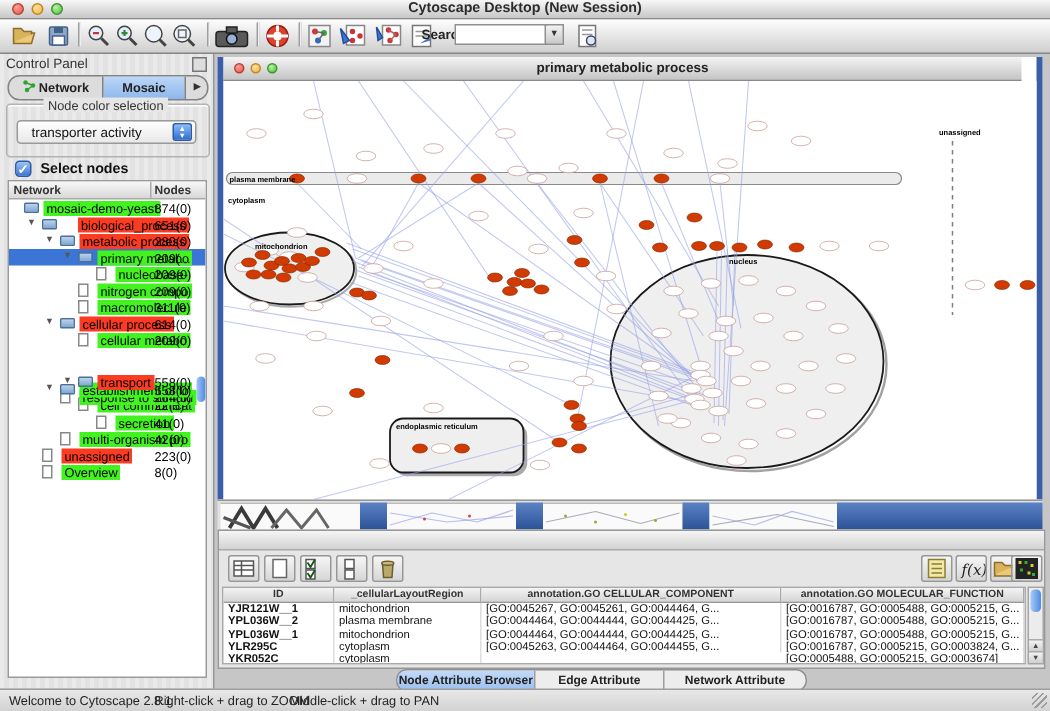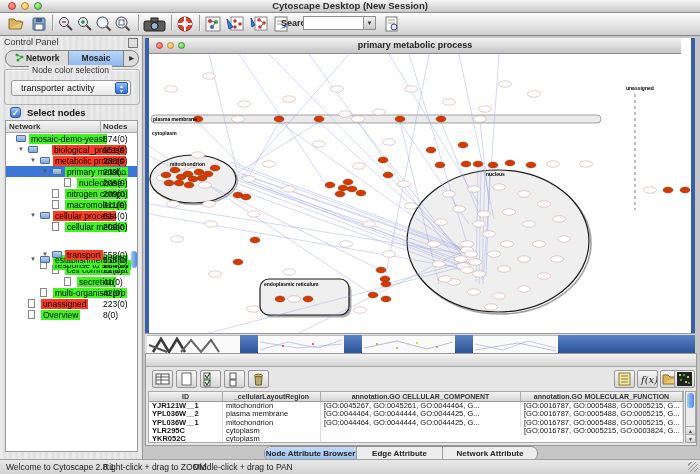--- a/index.html
+++ b/index.html
@@ -661,23 +661,25 @@
       <div class="dp-td idcol" style="left: 0px; width: 74px; top: 18.3px;">YPL036W__2</div>
       <div class="dp-td" style="left: 74px; width: 98px; top: 18.3px;">plasma membrane</div>
       <div class="dp-td" style="left: 172px; width: 200px; top: 18.3px;">[GO:0044464, GO:0044444, GO:0044425, G...</div>
       <div class="dp-td" style="left: 372px; width: 162px; top: 18.3px;">[GO:0016787, GO:0005488, GO:0005215, G...</div>
       <div class="dp-td idcol" style="left: 0px; width: 74px; top: 26.6px;">YPL036W__1</div>
       <div class="dp-td" style="left: 74px; width: 98px; top: 26.6px;">mitochondrion</div>
       <div class="dp-td" style="left: 172px; width: 200px; top: 26.6px;">[GO:0044464, GO:0044444, GO:0044425, G...</div>
       <div class="dp-td" style="left: 372px; width: 162px; top: 26.6px;">[GO:0016787, GO:0005488, GO:0005215, G...</div>
       <div class="dp-td idcol" style="left: 0px; width: 74px; top: 34.9px;">YLR295C</div>
       <div class="dp-td" style="left: 74px; width: 98px; top: 34.9px;">cytoplasm</div>
+      <div class="dp-td" style="left: 172px; width: 200px; top: 34.9px;">[GO:0045263, GO:0044464, GO:0044455, G...</div>
       <div class="dp-td" style="left: 372px; width: 162px; top: 34.9px;">[GO:0016787, GO:0005215, GO:0003824, G...</div>
       <div class="dp-td idcol" style="left: 0px; width: 74px; top: 43.2px;">YKR052C</div>
       <div class="dp-td" style="left: 74px; width: 98px; top: 43.2px;">cytoplasm</div>
+      <div class="dp-td" style="left: 372px; width: 162px; top: 43.2px;">[GO:0005488, GO:0005215, GO:0003674]</div>
     </div>
   <div id="dp-scroll" class="abs">
     <div id="dp-thumb" class="abs"></div>
     <div class="abs dp-arr" style="bottom:8px">▲</div>
     <div class="abs dp-arr" style="bottom:0">▼</div>
   </div>
 </div>
 
 <div id="attr-tabs" class="abs" style="width:272px">
   <div class="abs attr-tab sel" style="left:0;width:92px">Node Attribute Browser</div>

